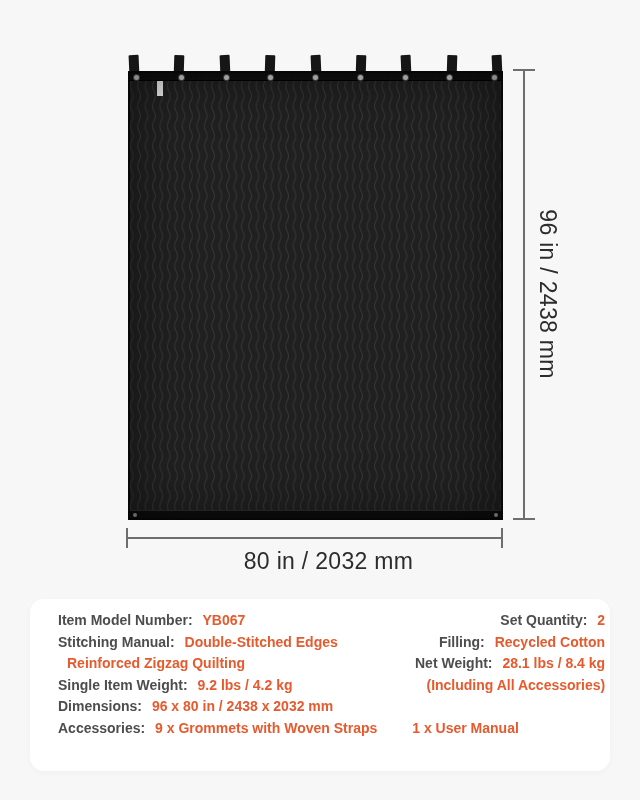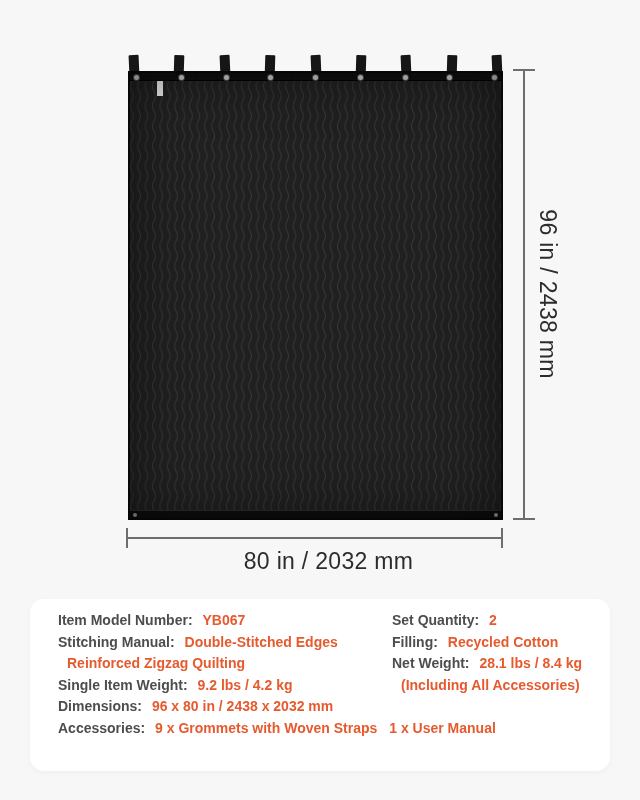--- a/index.html
+++ b/index.html
@@ -93,26 +93,26 @@
   .spec-card {
     position:absolute; left:30px; top:599px; width:580px; height:172px;
     background:#ffffff; border-radius:14px;
     box-shadow:0 2px 6px rgba(0,0,0,.03);
   }
   .spec-col {
     position:absolute; top:11px; font-size:14px; line-height:21.6px;
     color:#4d4d4d; white-space:nowrap;
   }
   .spec-col.col-left  { left:28px; }
-  .spec-col.col-right { left:362px; }
+  .spec-col.col-right { left:385px;text-align:right; }
   .spec-row { height:21.6px; }
   .spec-label { color:#4d4d4d; font-weight:700; }
   .spec-value { color:#e65a2e; font-weight:700; margin-left:6px; }
   .spec-value.cont   { margin-left:9px; }
-  .spec-value.second { margin-left:8px; }
+  .spec-value.second { margin-left:31px; }
 </style>
 </head>
 <body>
 
 <div class="figure">
 
   <div class="blanket">
     <svg class="fabric-svg" xmlns="http://www.w3.org/2000/svg" width="375" height="449">
       <defs>
         <pattern id="wavepat" width="7.4" height="20" patternUnits="userSpaceOnUse">

